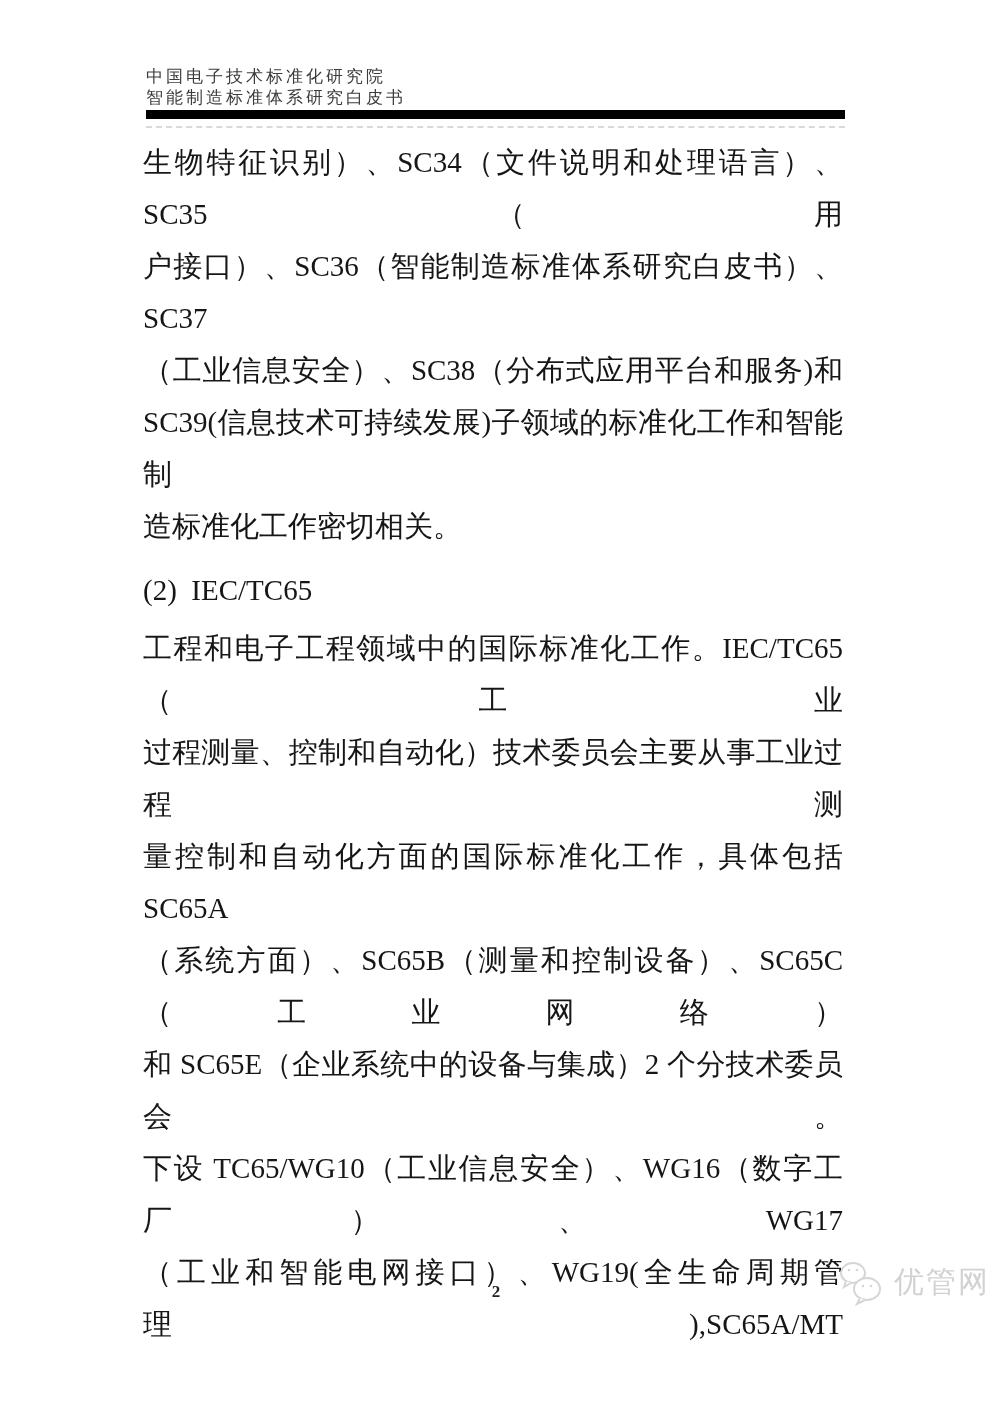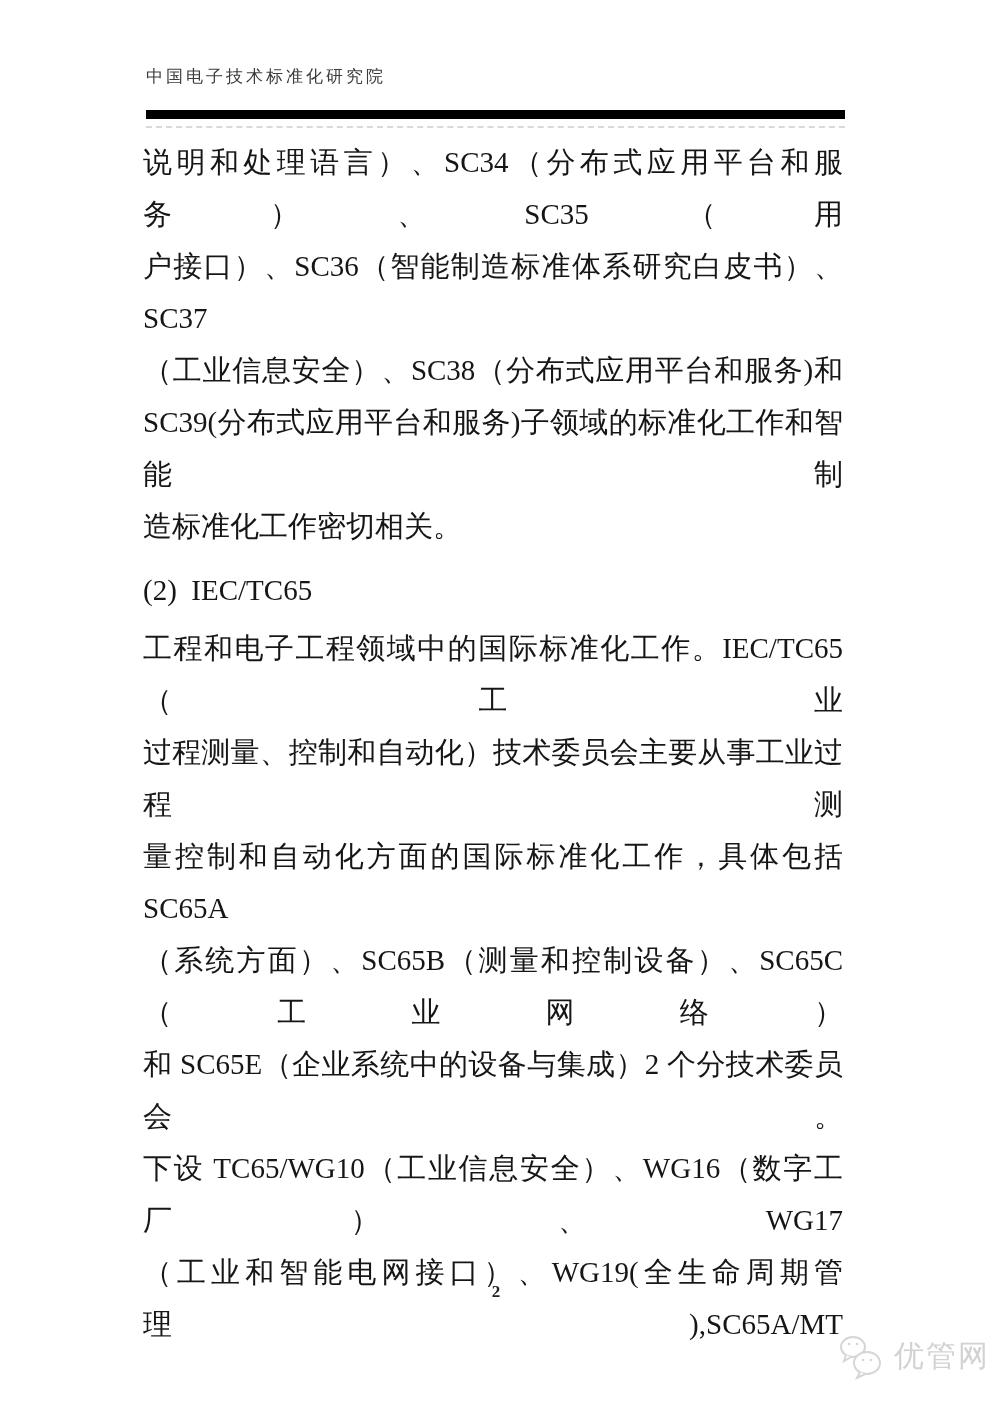--- a/index.html
+++ b/index.html
@@ -75,51 +75,52 @@
     top: 1282px;
     width: 992px;
     text-align: center;
     font-size: 17px;
     font-weight: bold;
     color: #222222;
   }
   .watermark {
     position: absolute;
     left: 836px;
-    top: 1330px;
+    top: 1256px;
     display: flex;
     align-items: center;
     gap: 6px;
     color: #d2d2d2;
   }
   .watermark-text {
     font-size: 30px;
     letter-spacing: 2px;
     color: #d2d2d2;
     white-space: pre;
   }
   .wm-icon { display: block; }
 </style>
 </head>
 <body>
 
 <div class="page">
 
   <div class="header">
     <div class="hline">中国电子技术标准化研究院</div>
+    <div class="hline">智能制造标准体系研究白皮书</div>
   </div>
 
   <div class="header-rule"></div>
   <div class="header-rule-shadow"></div>
 
   <div class="body-text">
-    <div class="line">说明和处理语言）、SC34（分布式应用平台和服务）、SC35（用</div>
+    <div class="line">生物特征识别）、SC34（文件说明和处理语言）、SC35（用</div>
     <div class="line">户接口）、SC36（智能制造标准体系研究白皮书）、SC37</div>
     <div class="line">（工业信息安全）、SC38（分布式应用平台和服务)和</div>
-    <div class="line">SC39(分布式应用平台和服务)子领域的标准化工作和智能制</div>
+    <div class="line">SC39(信息技术可持续发展)子领域的标准化工作和智能制</div>
     <div class="line para-end">造标准化工作密切相关。</div>
     <div class="line heading">(2)  IEC/TC65</div>
     <div class="line">工程和电子工程领域中的国际标准化工作。IEC/TC65（工业</div>
     <div class="line">过程测量、控制和自动化）技术委员会主要从事工业过程测</div>
     <div class="line">量控制和自动化方面的国际标准化工作，具体包括 SC65A</div>
     <div class="line">（系统方面）、SC65B（测量和控制设备）、SC65C（工业网络）</div>
     <div class="line">和 SC65E（企业系统中的设备与集成）2 个分技术委员会。</div>
     <div class="line">下设 TC65/WG10（工业信息安全）、WG16（数字工厂）、WG17</div>
     <div class="line">（工业和智能电网接口）、WG19(全生命周期管理),SC65A/MT</div>
 

